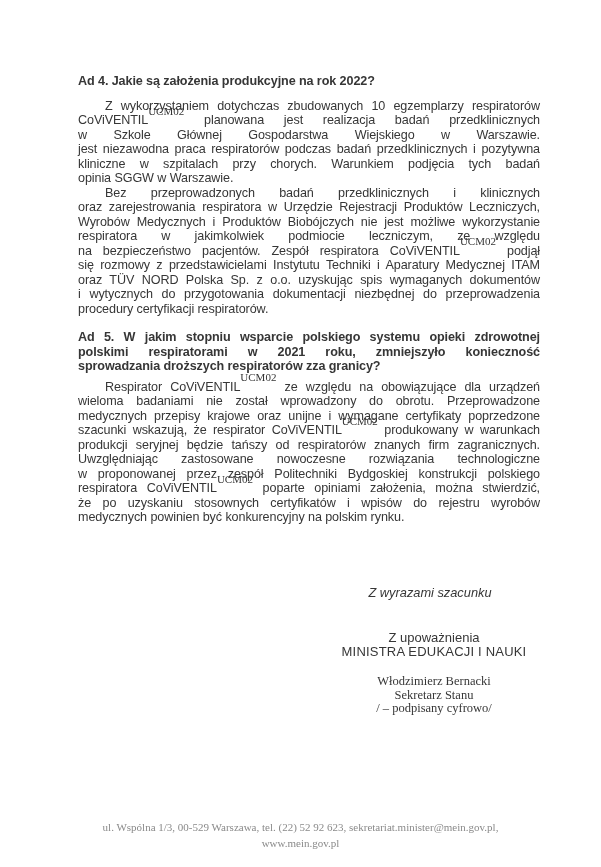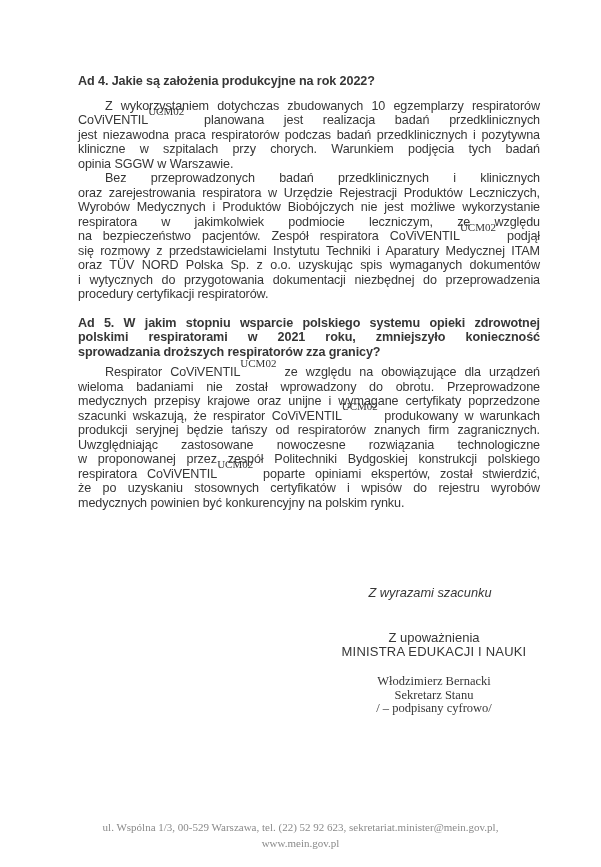--- a/index.html
+++ b/index.html
@@ -96,20 +96,21 @@
 
 <div class="page">
 
   <div class="letter-body">
       <div class="block heading">
         <div class="line last"><span>Ad 4. Jakie są założenia produkcyjne na rok 2022?</span></div>
       </div>
       <div class="block paragraph">
         <div class="line indent"><span>Z wykorzystaniem dotychczas zbudowanych 10 egzemplarzy respiratorów</span></div>
         <div class="line"><span>CoViVENTIL</span><sup>UCM02</sup><span> planowana jest realizacja badań przedklinicznych</span></div>
+        <div class="line"><span>w Szkole Głównej Gospodarstwa Wiejskiego w Warszawie.</span></div>
         <div class="line"><span>jest niezawodna praca respiratorów podczas badań przedklinicznych i pozytywna</span></div>
         <div class="line"><span>kliniczne w szpitalach przy chorych. Warunkiem podjęcia tych badań</span></div>
         <div class="line last"><span>opinia SGGW w Warszawie.</span></div>
       </div>
       <div class="block paragraph">
         <div class="line indent"><span>Bez przeprowadzonych badań przedklinicznych i klinicznych</span></div>
         <div class="line"><span>oraz zarejestrowania respiratora w Urzędzie Rejestracji Produktów Leczniczych,</span></div>
         <div class="line"><span>Wyrobów Medycznych i Produktów Biobójczych nie jest możliwe wykorzystanie</span></div>
         <div class="line"><span>respiratora w jakimkolwiek podmiocie leczniczym, ze względu</span></div>
         <div class="line"><span>na bezpieczeństwo pacjentów. Zespół respiratora CoViVENTIL</span><sup>UCM02</sup><span> podjął</span></div>
@@ -124,21 +125,21 @@
         <div class="line last"><span>sprowadzania droższych respiratorów zza granicy?</span></div>
       </div>
       <div class="block paragraph">
         <div class="line indent"><span>Respirator CoViVENTIL</span><sup>UCM02</sup><span> ze względu na obowiązujące dla urządzeń</span></div>
         <div class="line"><span>wieloma badaniami nie został wprowadzony do obrotu. Przeprowadzone</span></div>
         <div class="line"><span>medycznych przepisy krajowe oraz unijne i wymagane certyfikaty poprzedzone</span></div>
         <div class="line"><span>szacunki wskazują, że respirator CoViVENTIL</span><sup>UCM02</sup><span> produkowany w warunkach</span></div>
         <div class="line"><span>produkcji seryjnej będzie tańszy od respiratorów znanych firm zagranicznych.</span></div>
         <div class="line"><span>Uwzględniając zastosowane nowoczesne rozwiązania technologiczne</span></div>
         <div class="line"><span>w proponowanej przez zespół Politechniki Bydgoskiej konstrukcji polskiego</span></div>
-        <div class="line"><span>respiratora CoViVENTIL</span><sup>UCM02</sup><span> poparte opiniami ekspertów, został stwierdzić,</span></div>
+        <div class="line"><span>respiratora CoViVENTIL</span><sup>UCM02</sup><span> poparte opiniami założenia, można stwierdzić,</span></div>
         <div class="line"><span>że po uzyskaniu stosownych certyfikatów i wpisów do rejestru wyrobów</span></div>
         <div class="line last"><span>medycznych powinien być konkurencyjny na polskim rynku.</span></div>
       </div>
     </div>
 
   <div class="closing">Z wyrazami szacunku</div>
 
   <div class="signature">
     <div class="sig-auth">Z upoważnienia</div>
     <div class="sig-authority">MINISTRA EDUKACJI I NAUKI</div>

